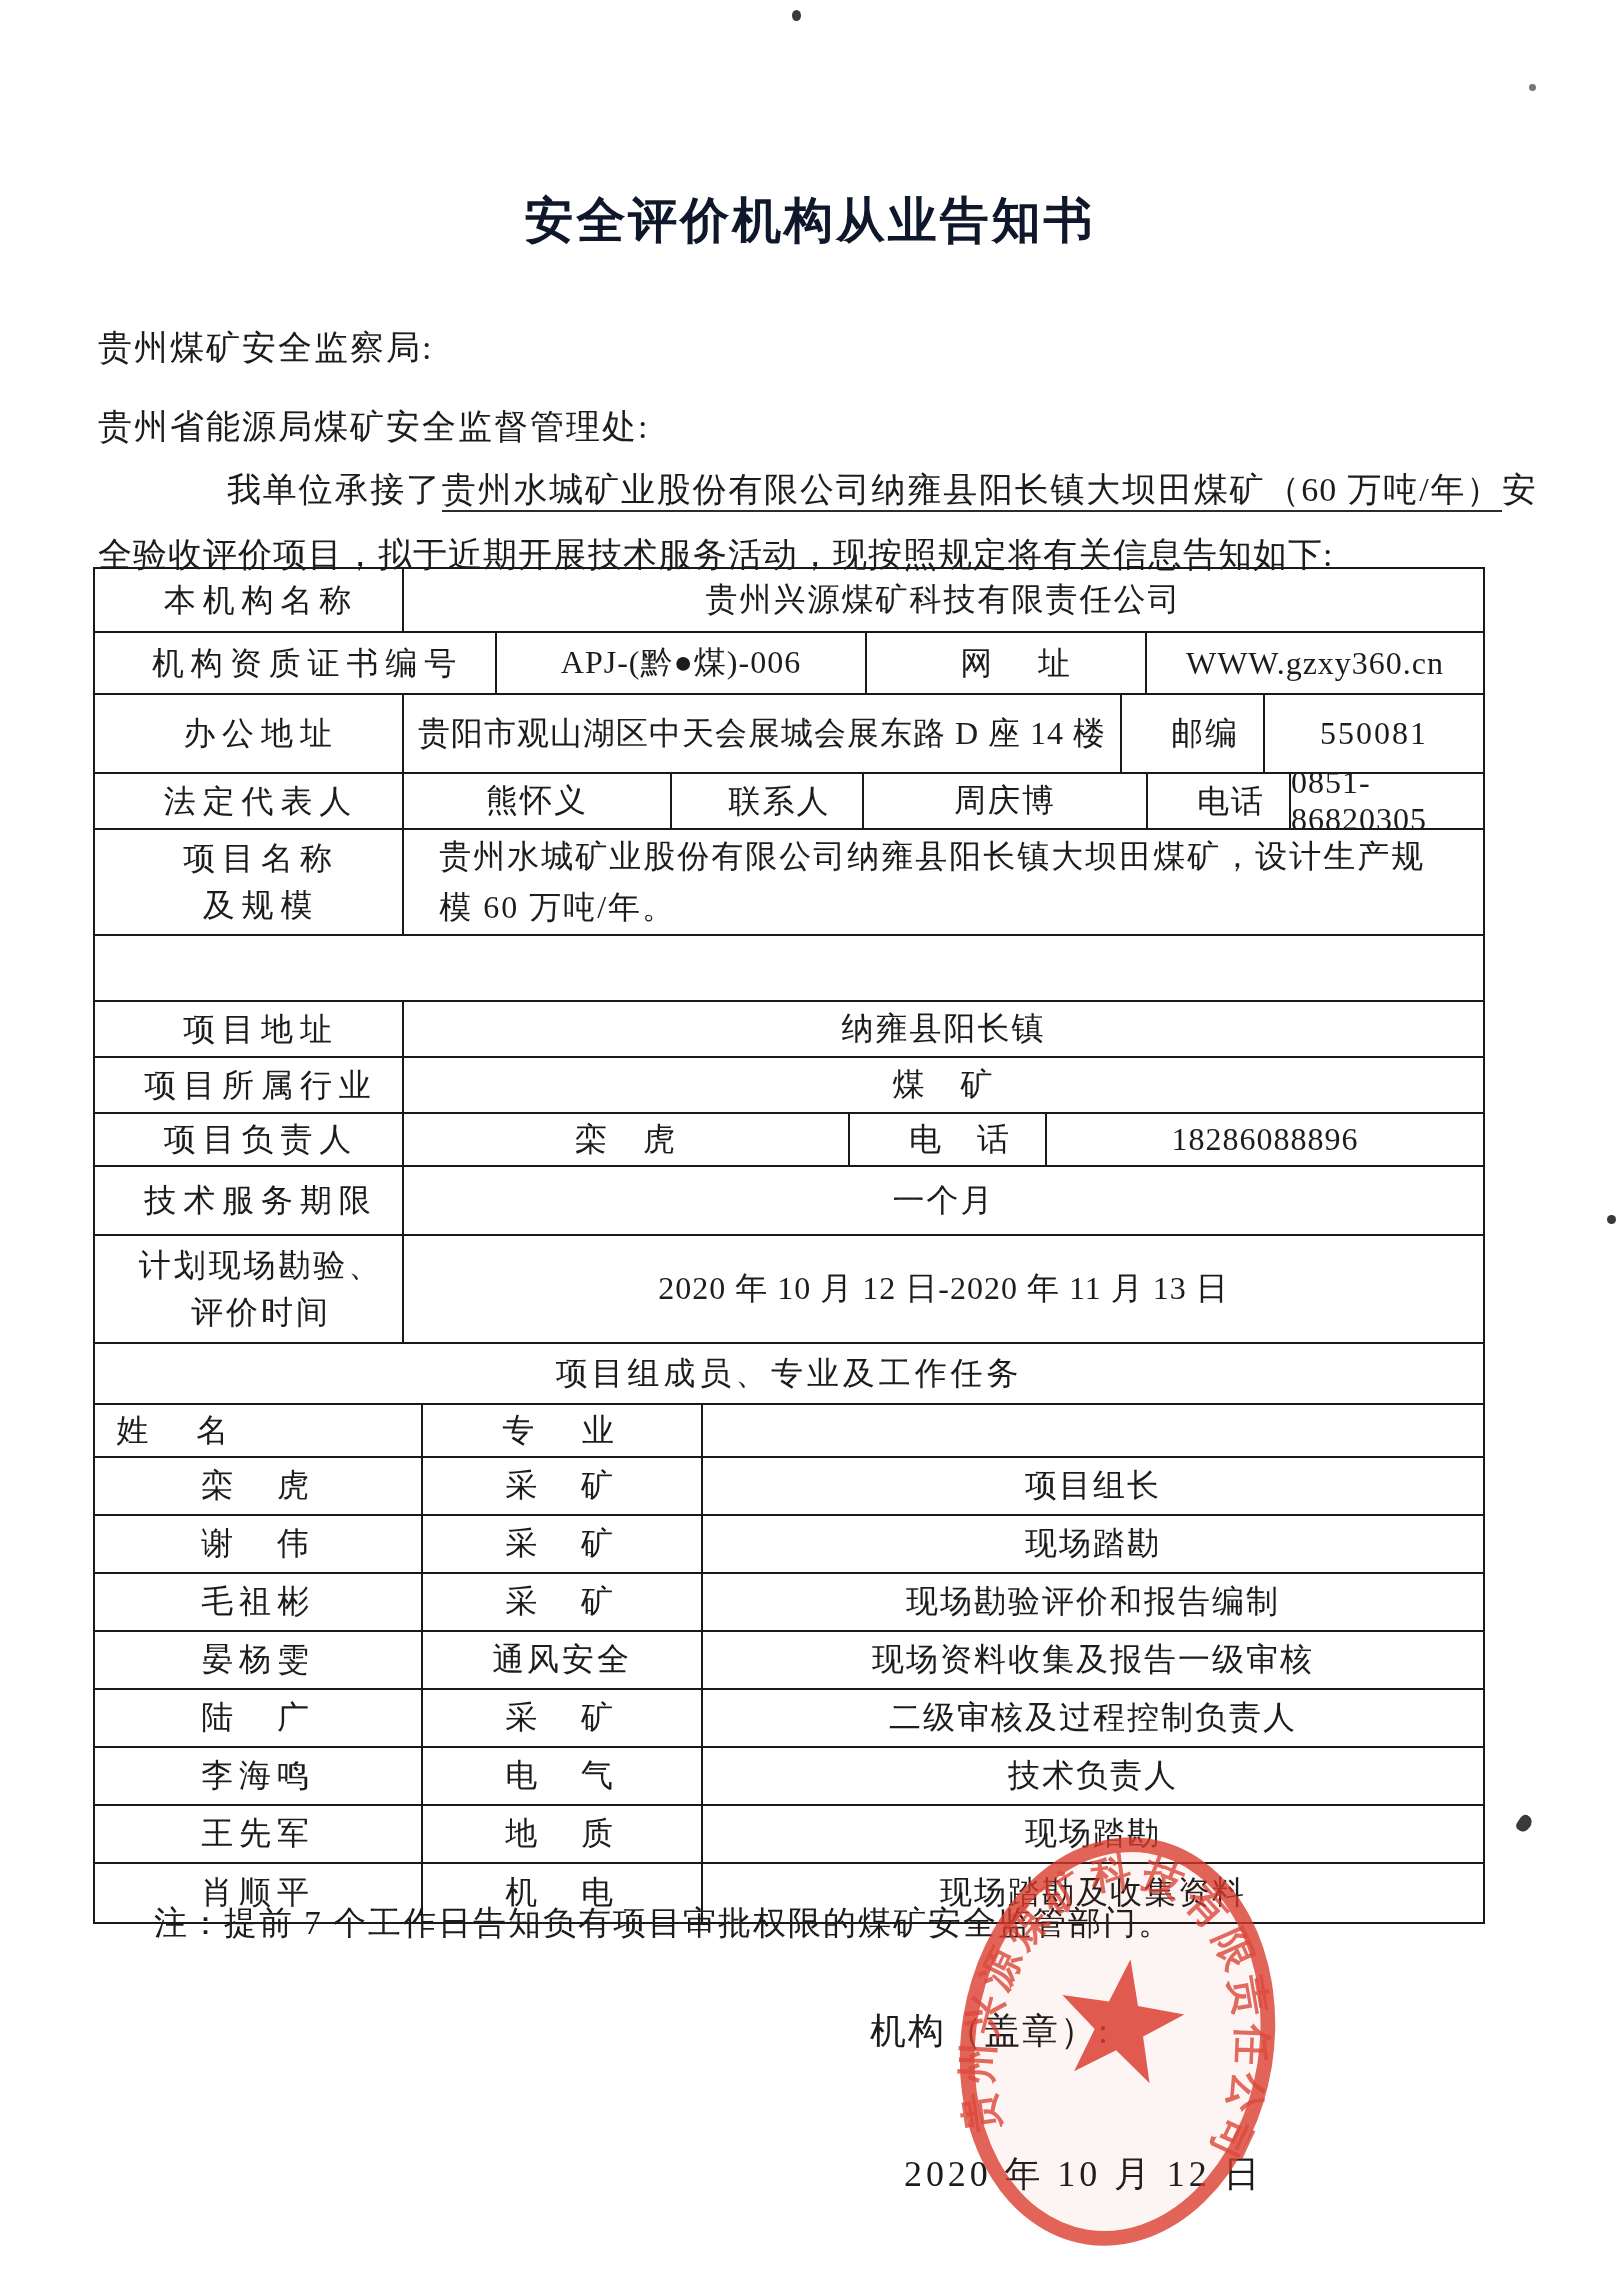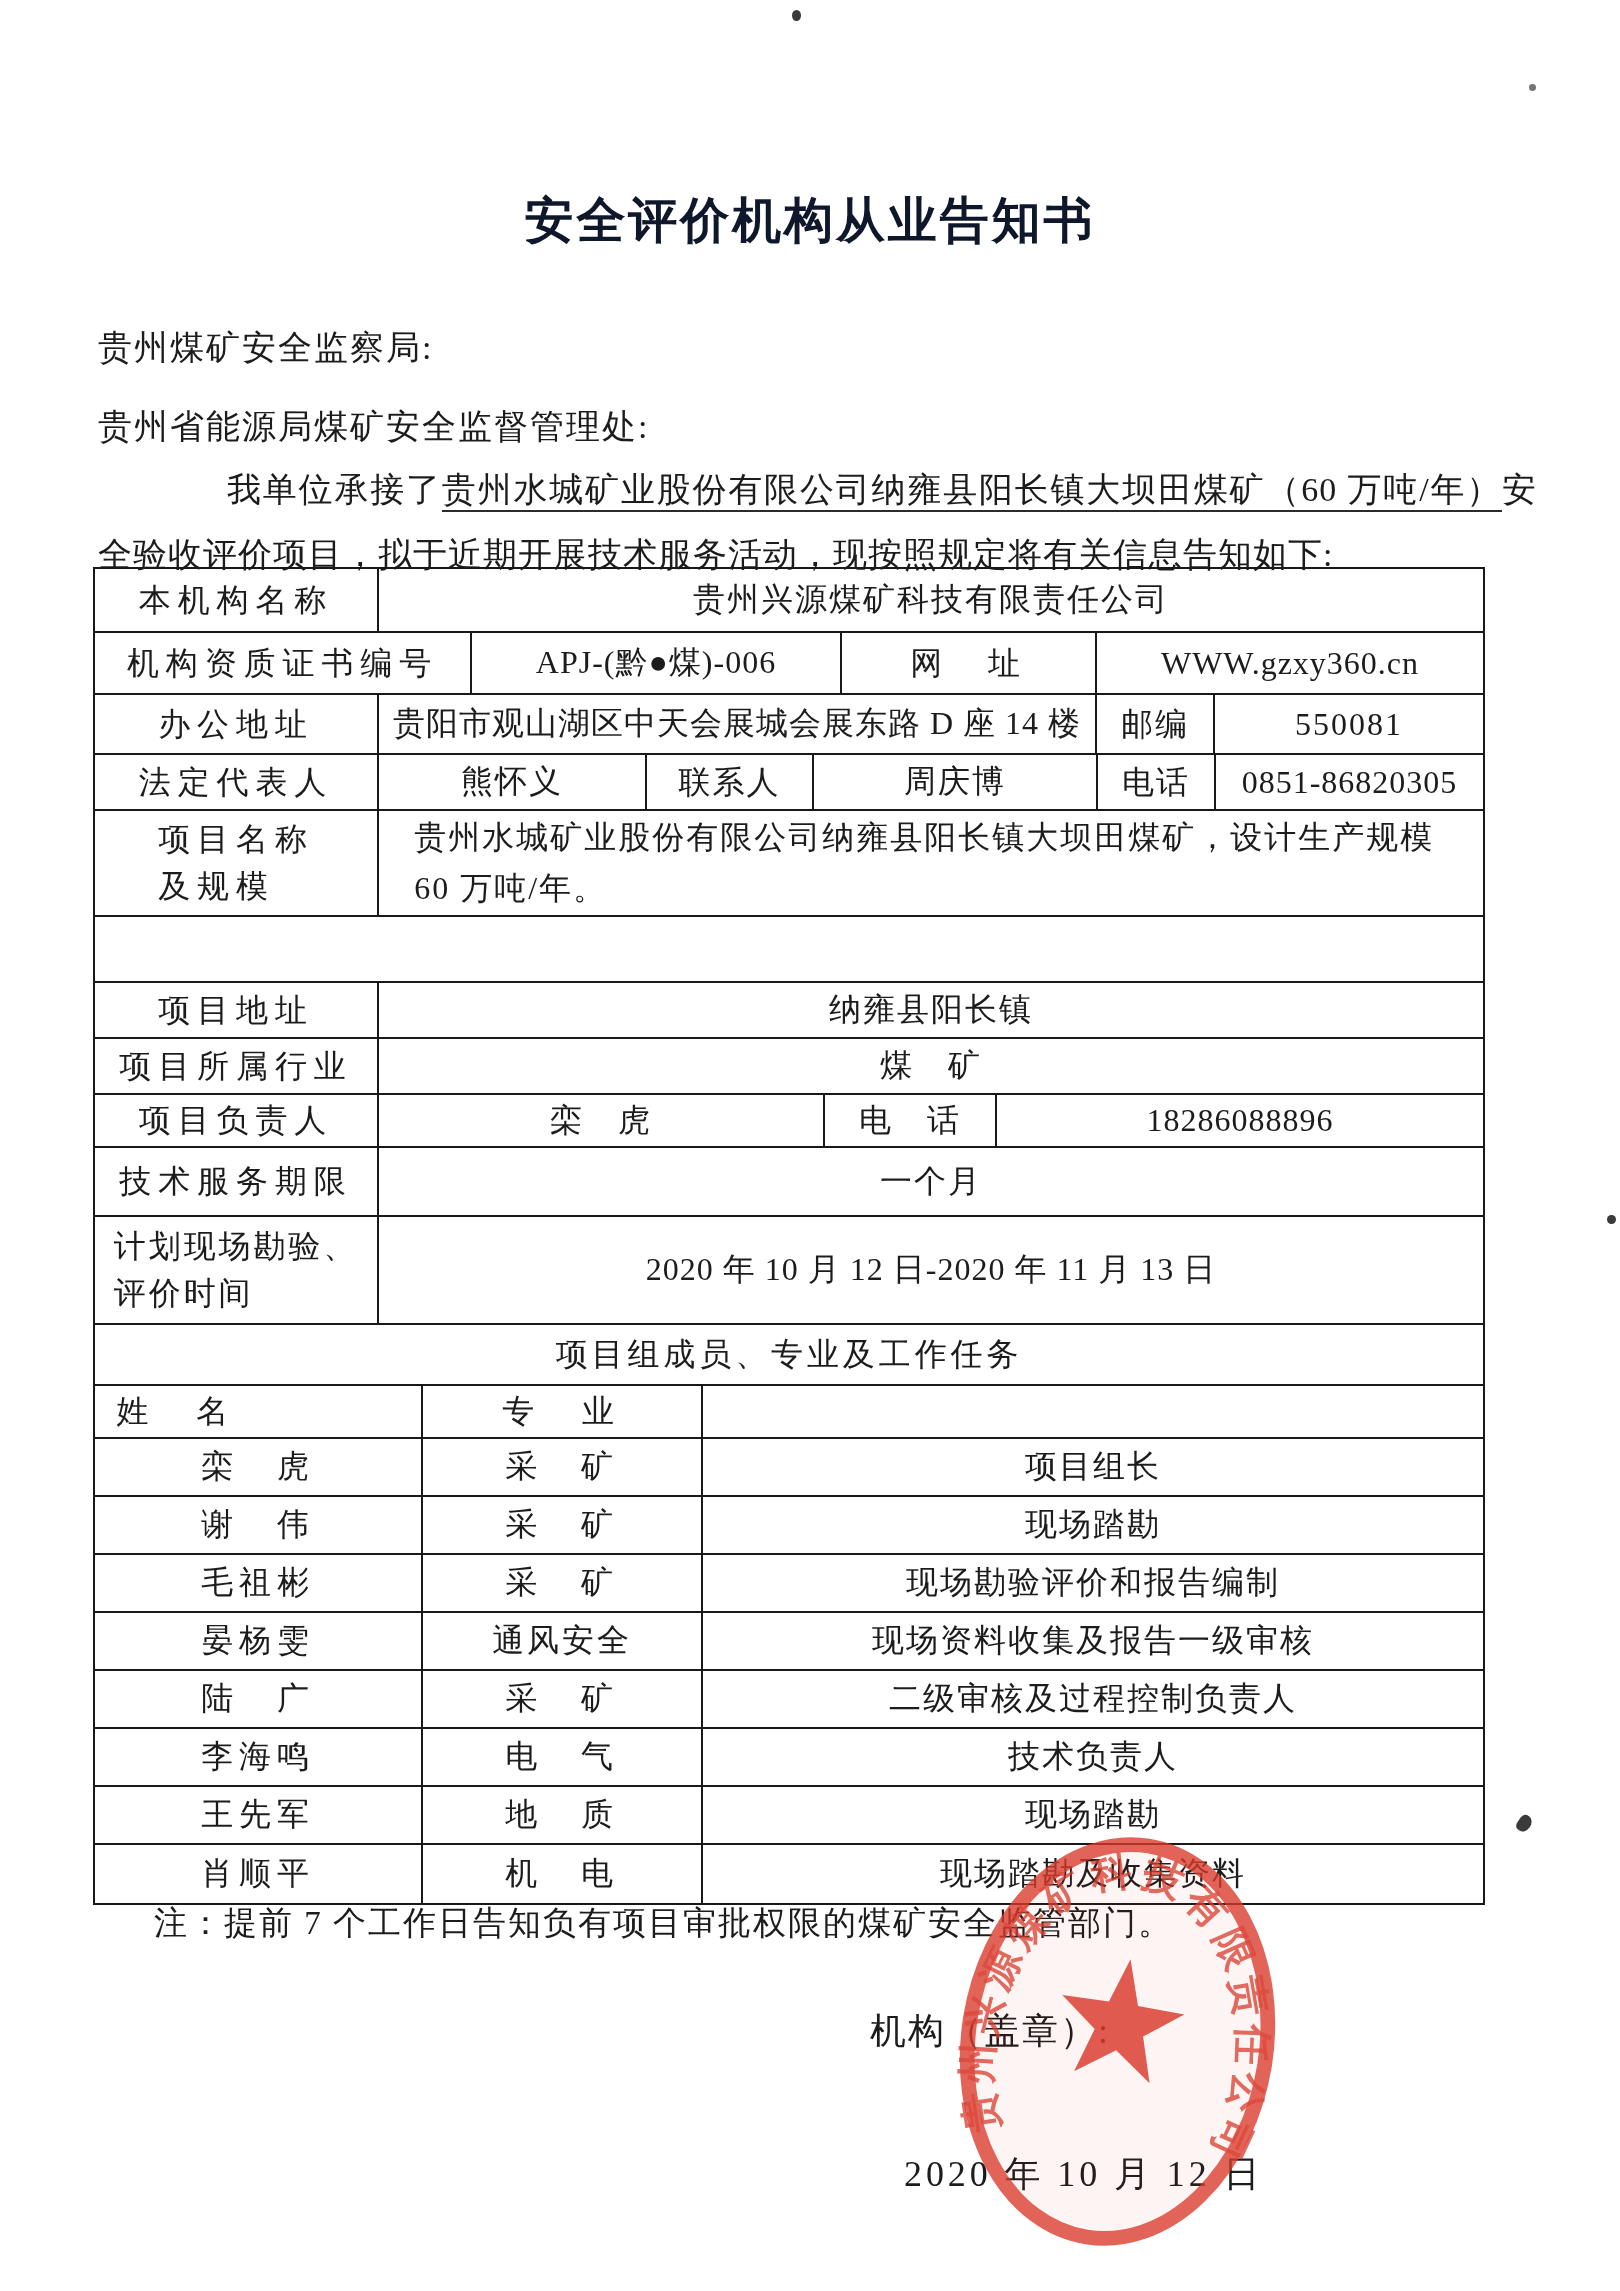--- a/index.html
+++ b/index.html
@@ -18,27 +18,27 @@
   .uline{border-bottom:2.9px solid #2b2b2b;padding-bottom:2px;}
   
   .tbl{top:567px;left:93px;width:1392px;border:2.9px solid #191919;
        box-sizing:border-box;display:flex;flex-direction:column;}
   .trow{display:flex;border-bottom:2.9px solid #191919;box-sizing:border-box;flex:0 0 auto;}
   .trow:last-child{border-bottom:none;}
   .cell{border-right:2px solid #191919;box-sizing:border-box;display:flex;
         align-items:center;justify-content:center;font-size:32px;
         letter-spacing:2px;overflow:hidden;}
   .cell:last-child{border-right:none;}
-  .lbl{letter-spacing:6.9px;line-height:47px;}
+  .lbl{letter-spacing:6.9px;text-align:center;line-height:47px;margin-left:25px;}
   .left{justify-content:flex-start;text-align:left;padding:0 17.6px;}
   .wrapval{display:block;line-height:51px;padding:7.8px 17.6px;letter-spacing:2px;
            align-self:center;}
   .namecell{justify-content:flex-start;padding-left:21.6px;letter-spacing:7.8px;}
   
-  .h65{height:64px}.h63{height:62px}.h64{height:60px}.h57{height:56px}
+  .h65{height:64px}.h63{height:62px}.h64{height:79px}.h57{height:56px}
   .h108{height:106px}.h67{height:66px}.h54{height:53px}.h70{height:69px}
   .h110{height:108px}.h62{height:61px}.h59{height:58px}
   
   .note{top:1901px;left:154px;font-size:33px;letter-spacing:2px;}
   .seal-label{top:2007px;left:870px;font-size:36px;letter-spacing:2px;}
   .date-line{top:2142px;left:904px;font-size:36px;letter-spacing:3.9px;margin-top:8px;}
   
   .stamp{top:1821px;left:936px;width:363px;height:441px;pointer-events:none;
          transform:rotate(9deg);opacity:.92;}
   

